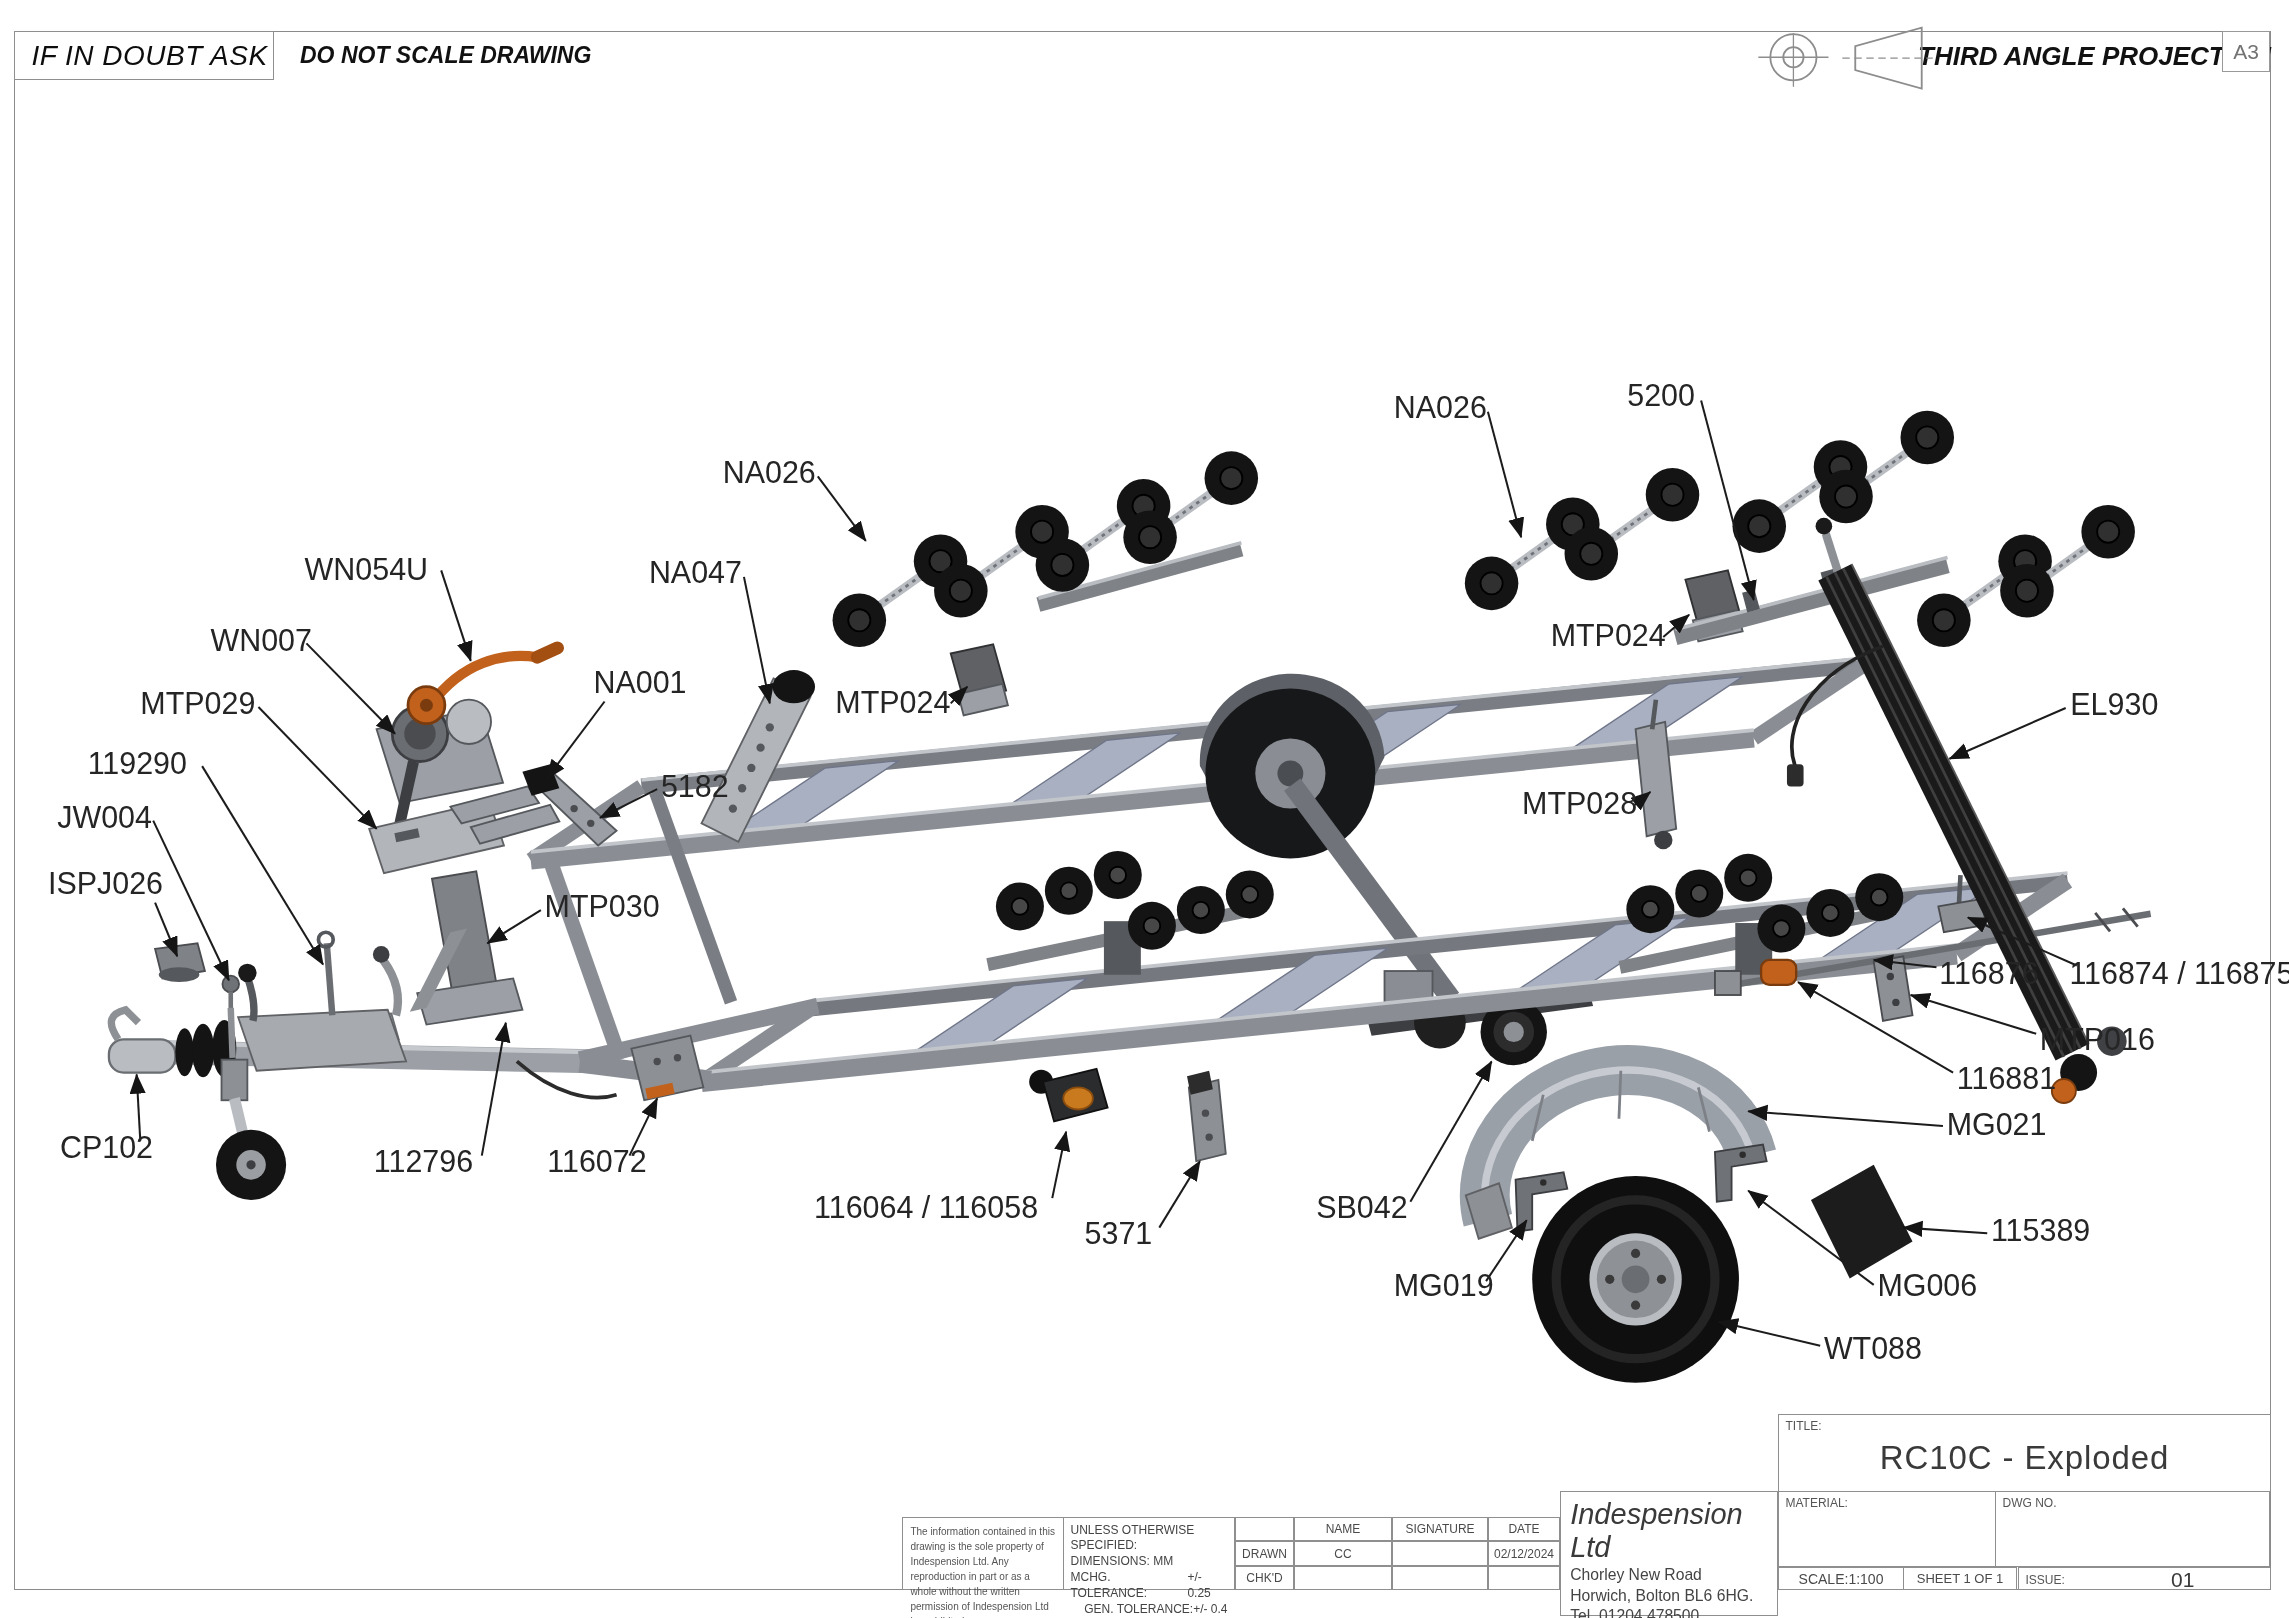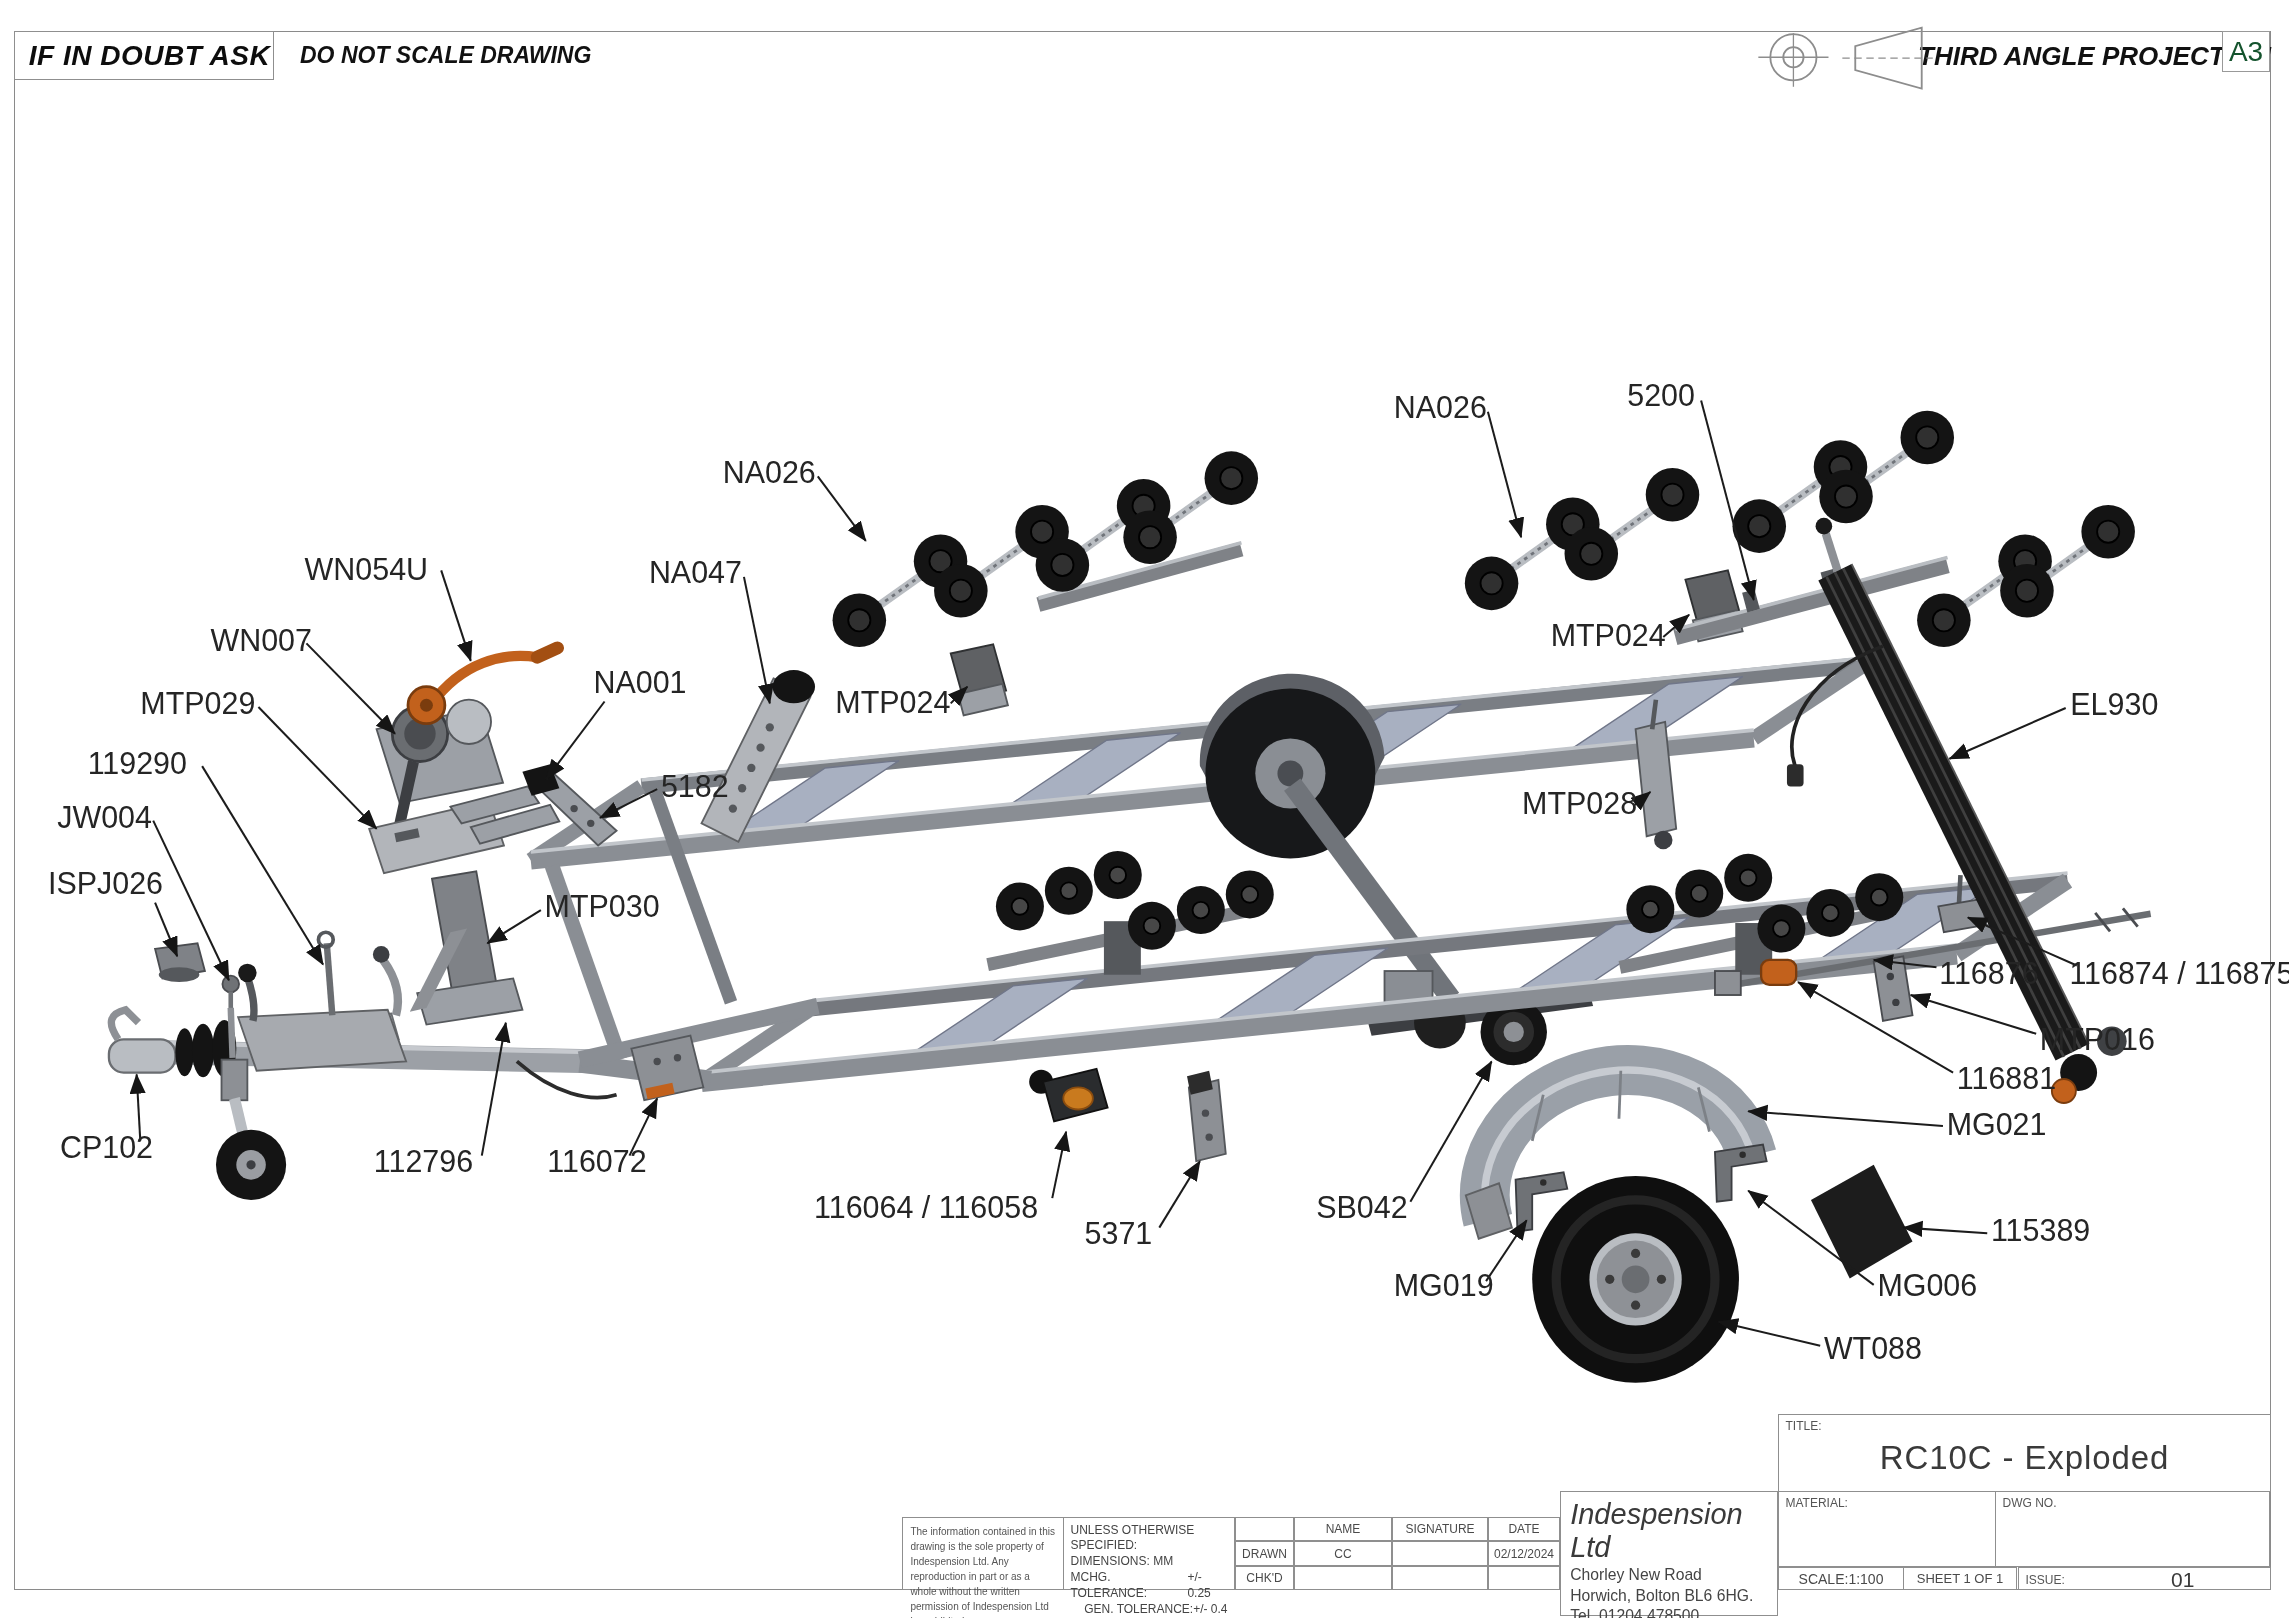--- a/index.html
+++ b/index.html
@@ -2,25 +2,25 @@
 <html style="font-size:14.8px"><head>
 <meta charset="utf-8">
 <style>
   html,body{margin:0;padding:0;background:#ffffff;}
   body{width:2290px;height:1619px;position:relative;font-family:"Liberation Sans",sans-serif;color:#333;}
   .sheet{position:absolute;inset:0;background:#fff;overflow:hidden;}
   .border-frame{position:absolute;left:14px;top:31px;width:2257px;height:1559px;border:1.8px solid #8a8a8a;box-sizing:border-box;}
   .box{position:absolute;box-sizing:border-box;border:1.5px solid #8f8f8f;background:#fff;}
   
   .doubt-box{left:14px;top:31px;width:260px;height:49px;display:flex;align-items:center;justify-content:center;
-     font-size:28px;font-weight:bold;font-style:italic;color:#0d0d0d;letter-spacing:0.5px;padding-left:11px;}
+     font-size:28px;font-weight:normal;font-style:italic;color:#0d0d0d;letter-spacing:0.5px;padding-left:11px;}
   .no-scale{position:absolute;left:300px;top:42px;font-size:23px;font-weight:bold;font-style:italic;color:#111;}
   .third-angle{position:absolute;left:1918px;top:41px;font-size:26px;font-weight:bold;font-style:italic;color:#111;}
   .a3-box{left:2222px;top:31px;width:48px;height:41px;display:flex;align-items:center;justify-content:center;
-     font-size:28px;color:#14532d;border:1.5px solid #999;}
+     font-size:21px;color:#737373;border:1.5px solid #999;}
   
   svg.draw{position:absolute;left:0;top:0;}
   .callout{font-family:"Liberation Sans",sans-serif;font-size:33px;fill:#252525;}
   .leader{stroke:#1c1c1c;stroke-width:2.2px;}
   
   .tb{color:#4a4a4a;}
   .tb-label{position:absolute;left:6.5px;top:3.7px;font-size:12px;color:#555;}
   .title-box{left:1778px;top:1414px;width:493px;height:78px;}
   .title-text{position:absolute;left:0;top:24px;width:100%;text-align:center;font-size:33px;color:#3a3a3a;letter-spacing:0.9px;}
   .material-box{left:1778px;top:1491px;width:218px;height:76px;}

